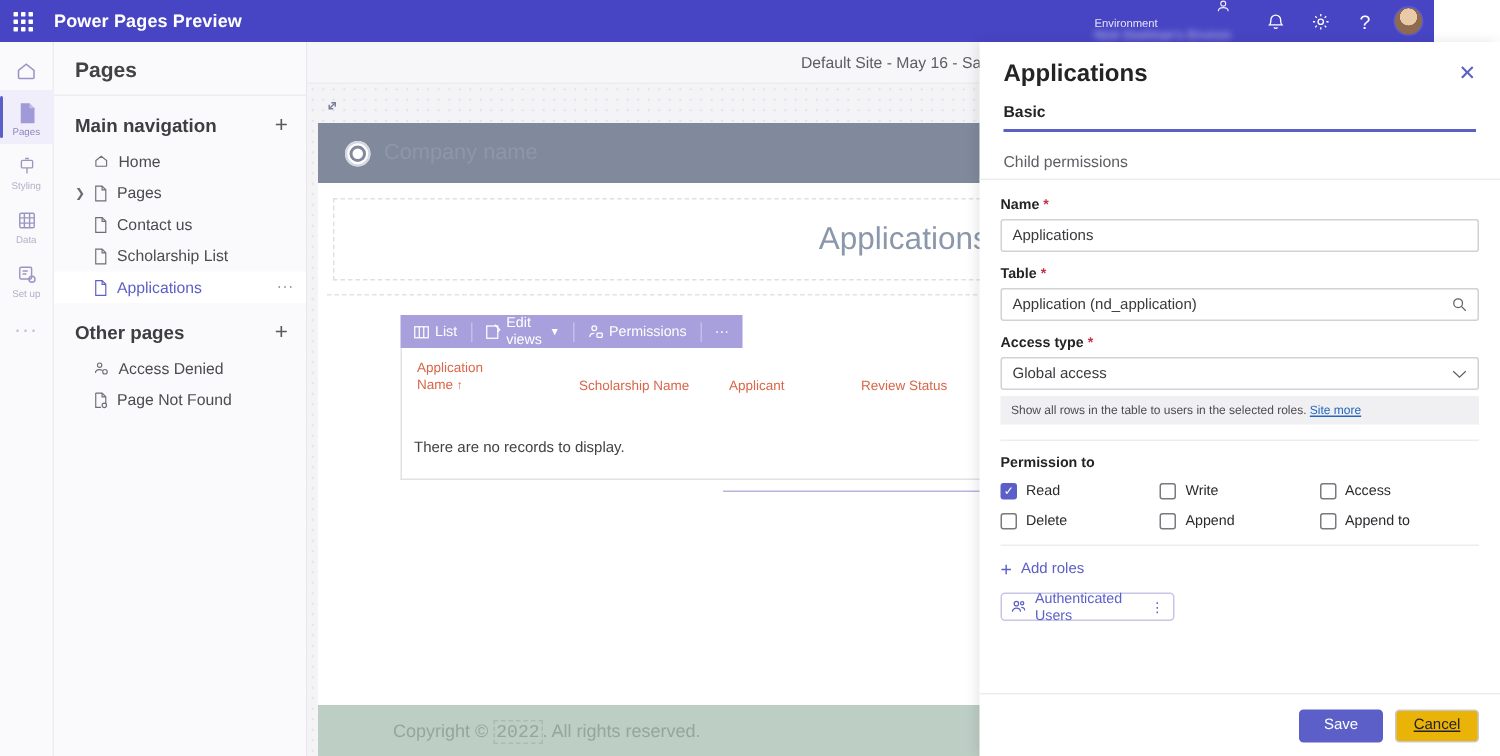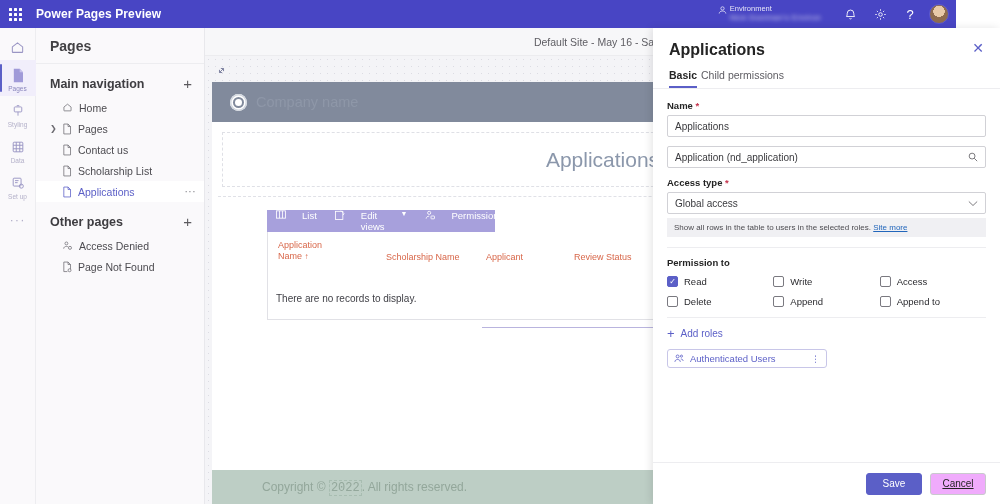--- a/index.html
+++ b/index.html
@@ -13,21 +13,21 @@
   
   .topbar {
     position: absolute; top: 0; left: 0; width: 956px; height: 28px;
     background: #4845c4; display: flex; align-items: center; color: #fff;
   }
   .waffle { width: 30px; display: flex; justify-content: center; align-items: center; cursor: pointer; }
   .waffle-grid { display: grid; grid-template-columns: repeat(3, 3px); grid-gap: 2px; }
   .waffle-grid i { width: 3px; height: 3px; background: #fff; border-radius: 0.5px; display: block; }
   .app-title { font-size: 12px; font-weight: bold; margin-left: 6px; letter-spacing: .1px; }
   .top-right { margin-left: auto; display: flex; align-items: center; height: 28px; }
-  .env-block { display: flex; align-items: flex-start; gap: 2px; margin-right: 14px; }
+  .env-block { display: flex; align-items: flex-end; gap: 2px; margin-right: 14px; flex-direction: column; }
   .env-icon { font-size: 11px; opacity: .9; }
   .env-text { line-height: 1.1; }
   .env-label { font-size: 7.5px; color: #e6e5f7; display: block; }
   .env-value {
     font-size: 8px; display: block; color: #cfceef;
     filter: blur(2.2px); letter-spacing: .3px;
   }
   .top-icon {
     width: 30px; height: 28px; display: flex; align-items: center; justify-content: center;
     font-size: 13px; cursor: pointer; color: #fff;
@@ -126,21 +126,21 @@
     height: 55px; margin: 10px 10px 0; border: 1px dashed #dfe0e6;
     display: flex; align-items: center; justify-content: center;
   }
   .page-title { font-size: 21px; color: #8b97ab; }
   .section-div { border-top: 1px dashed #e0e1e7; margin: 9px 6px 0; }
   .list-wrap { position: relative; margin: 13px 0 0 55px; width: 480px; }
   .list-toolbar {
     height: 22px; background: #a7a0dc; display: flex; align-items: center;
     color: #fff; font-size: 9.5px; width: 228px;
   }
-  .tb-item { display: flex; gap: 16px; padding: 0 9px; height: 22px; cursor: pointer; }
+  .tb-item { display: flex; align-items: center; gap: 4px; padding: 0 9px; height: 22px; cursor: pointer; }
   .tb-sep { width: 1px; height: 13px; background: #c4bfe9; }
   .list-box { border: 1px solid #e1e1e6; border-top: none; background: #fff; width: 480px; height: 88px; position: relative; }
   .th-row { display: flex; padding: 8px 10px 4px; }
   .th {
     font-size: 9px; color: #d8674a; line-height: 1.25; white-space: pre-line;
   }
   .th-sort { color: #d8674a; font-size: 8px; }
   .no-records { font-size: 10px; color: #414147; padding: 26px 0 0 8px; }
   .add-line {
     position: absolute; left: 215px; bottom: -8px; width: 480px; height: 1px; background: #b9b4de;
@@ -159,21 +159,21 @@
 
   
   .panel {
     position: absolute; top: 28px; right: 0; width: 347px; height: 476px;
     background: #fff; box-shadow: -2px 0 8px rgba(0,0,0,.10);
     display: flex; flex-direction: column;
   }
   .panel-head { padding: 13px 16px 0; display: flex; align-items: flex-start; }
   .panel-title { font-size: 16px; font-weight: bold; color: #242424; }
   .panel-close { margin-left: auto; font-size: 14px; color: #5b5fc7; cursor: pointer; line-height: 1; }
-  .tabs { display: flex; gap: 4px; padding: 10px 16px 0; border-bottom: 1px solid #ededf0; }
+  .tabs { display: flex; gap: 14px; padding: 10px 16px 0; border-bottom: 1px solid #ededf0; flex-direction: column; }
   .tab { font-size: 10.5px; color: #5e5d63; padding-bottom: 5px; cursor: pointer; }
   .tab.active { color: #242424; font-weight: bold; border-bottom: 2px solid #5b5fc7; }
   .panel-body { flex: 1; overflow: hidden; padding: 11px 14px 0; }
   .field { margin-bottom: 9px; }
   .flabel { font-size: 9.5px; color: #242424; font-weight: bold; margin-bottom: 4px; display: block; }
   .req { color: #c4314b; font-size: 9.5px; }
   .ctl {
     height: 22px; border: 1px solid #d1d1d6; border-radius: 2px; display: flex;
     align-items: center; padding: 0 7px; font-size: 10px; color: #3a3a3e; background: #fff;
   }
@@ -192,32 +192,32 @@
     display: flex; align-items: center; justify-content: center; flex: none;
   }
   .box.checked { background: #5b5fc7; border-color: #5b5fc7; color: #fff; font-size: 8px; }
   .add-roles {
     display: flex; align-items: center; gap: 6px; color: #5b5fc7;
     font-size: 10px; cursor: pointer; margin-bottom: 9px;
   }
   .add-roles .plus { font-size: 13px; line-height: 1; }
   .chip {
     display: inline-flex; align-items: center; gap: 6px; border: 1px solid #c8c6e8;
-    border-radius: 3px; height: 19px; padding: 0 6px; width: 160px; cursor: pointer;
+    border-radius: 3px; height: 19px; padding: 0 6px; width: 116px; cursor: pointer;
   }
   .chip-label { font-size: 9.5px; color: #5b5fc7; flex: 1; }
   .chip-ico, .chip-dots { color: #5b5fc7; font-size: 9px; }
   .panel-footer {
     height: 42px; border-top: 1px solid #ededf0; display: flex; align-items: center;
     justify-content: flex-end; gap: 8px; padding-right: 14px;
   }
   .btn { height: 22px; min-width: 56px; border-radius: 3px; font-size: 10px; cursor: pointer;
     display: flex; align-items: center; justify-content: center; }
   .btn-primary { background: #5b5fc7; color: #fff; border: 1px solid #5b5fc7; }
-  .btn-secondary { background: #f0abfc; color: #242424; border: 1px solid #c9c9cd; text-decoration: underline; }
+  .btn-secondary { background: #eab308; color: #242424; border: 1px solid #c9c9cd; text-decoration: underline; }
   svg { display: block; }
 </style>
 </head>
 <body>
 
 <div id="app">
 
   <div class="topbar">
     <div class="waffle">
       <div class="waffle-grid">
@@ -506,20 +506,21 @@
     <div class="panel-body">
 
       <div class="field">
         <span class="flabel"><span>Name</span> <span class="req">*</span></span>
         <div class="ctl">
           <span class="val">Applications</span>
         </div>
       </div>
 
       <div class="field">
+        <span class="flabel"><span>Table</span> <span class="req">*</span></span>
         <div class="ctl">
           <span class="val">Application (nd_application)</span>
           <span class="aff">
             <svg width="10" height="10" viewBox="0 0 12 12" fill="none" stroke="#616065" stroke-width="1">
                 <circle cx="4.9" cy="4.9" r="3.5"></circle>
                 <path d="M7.5 7.5 11 11"></path>
               </svg>
           </span>
         </div>
       </div>

